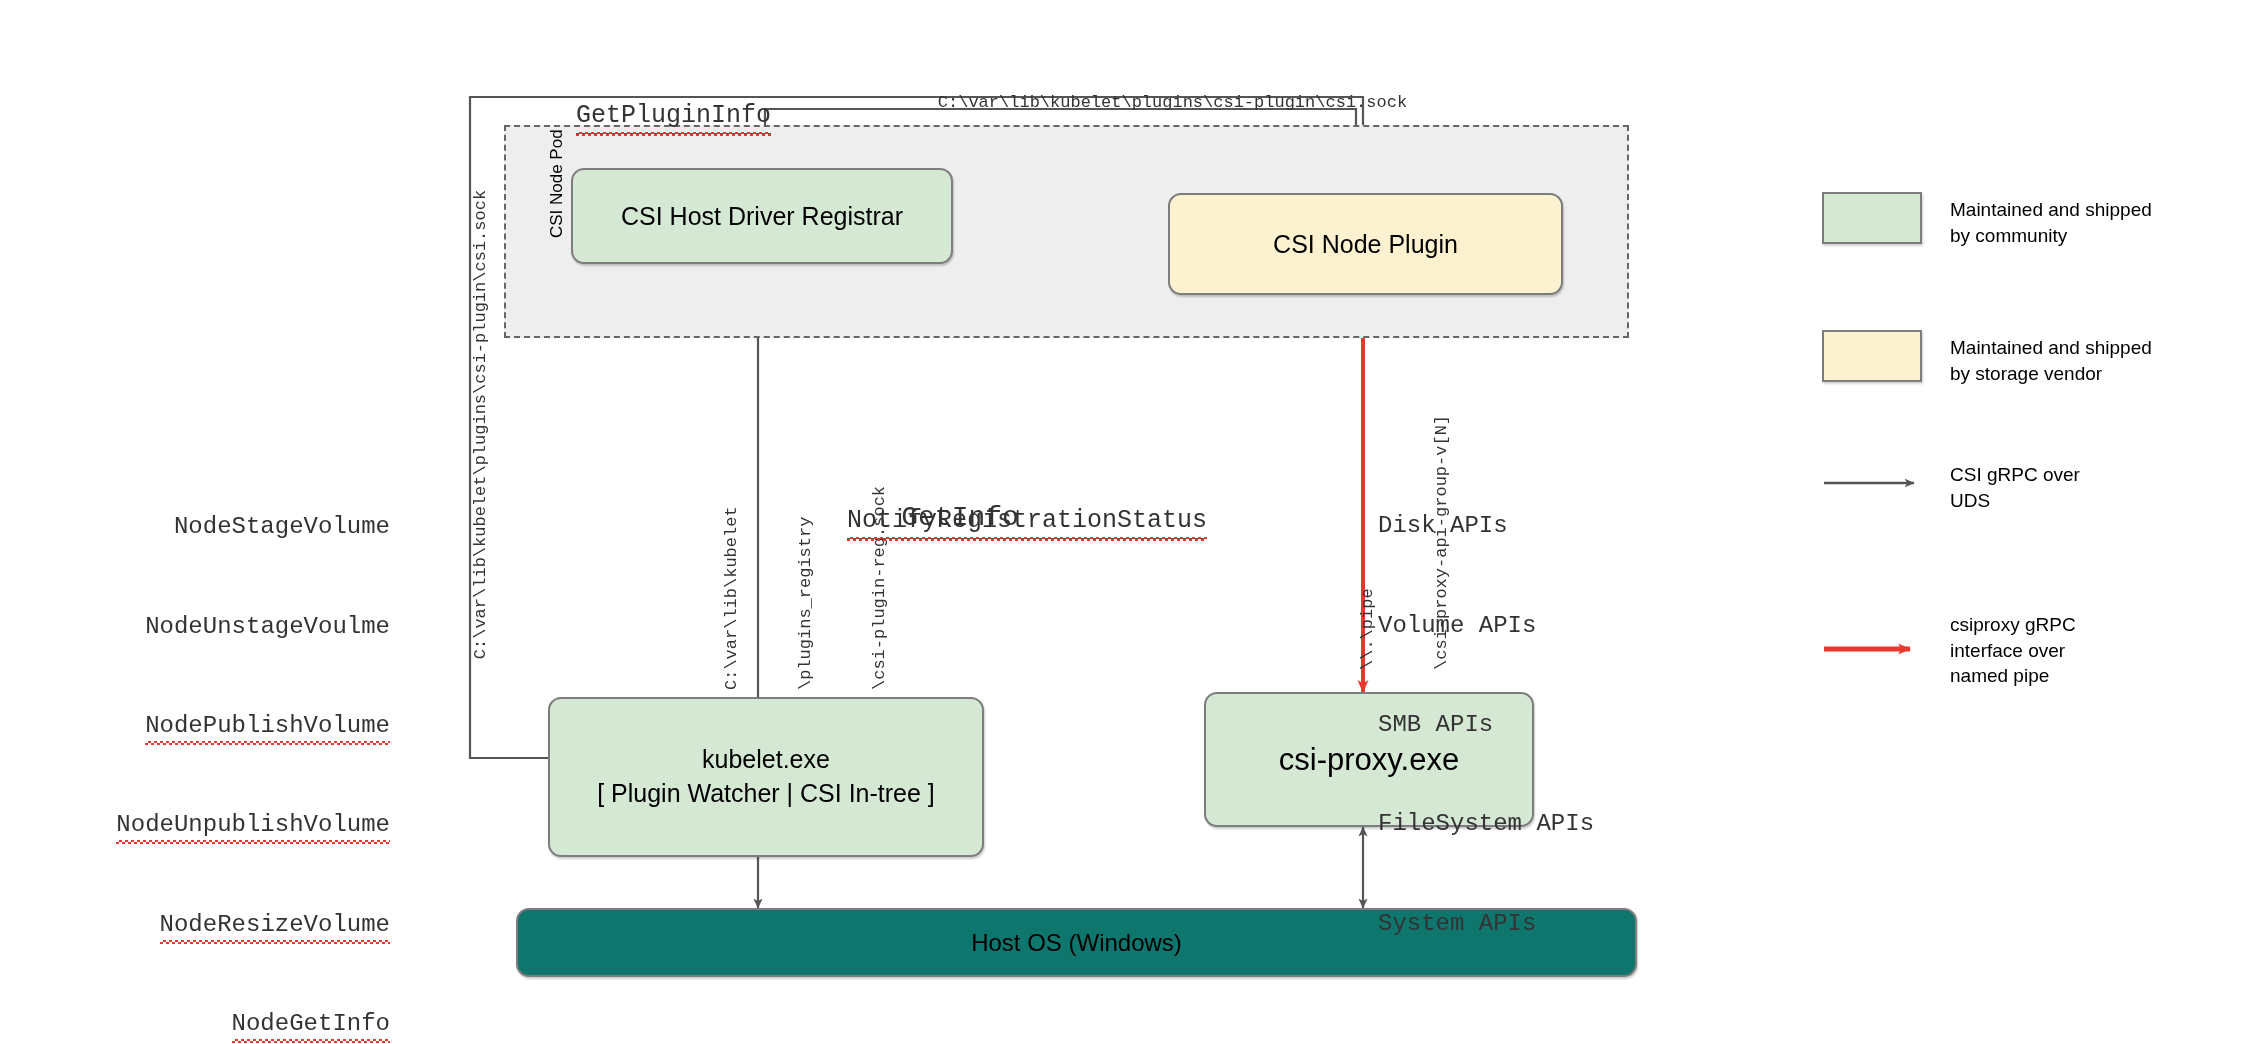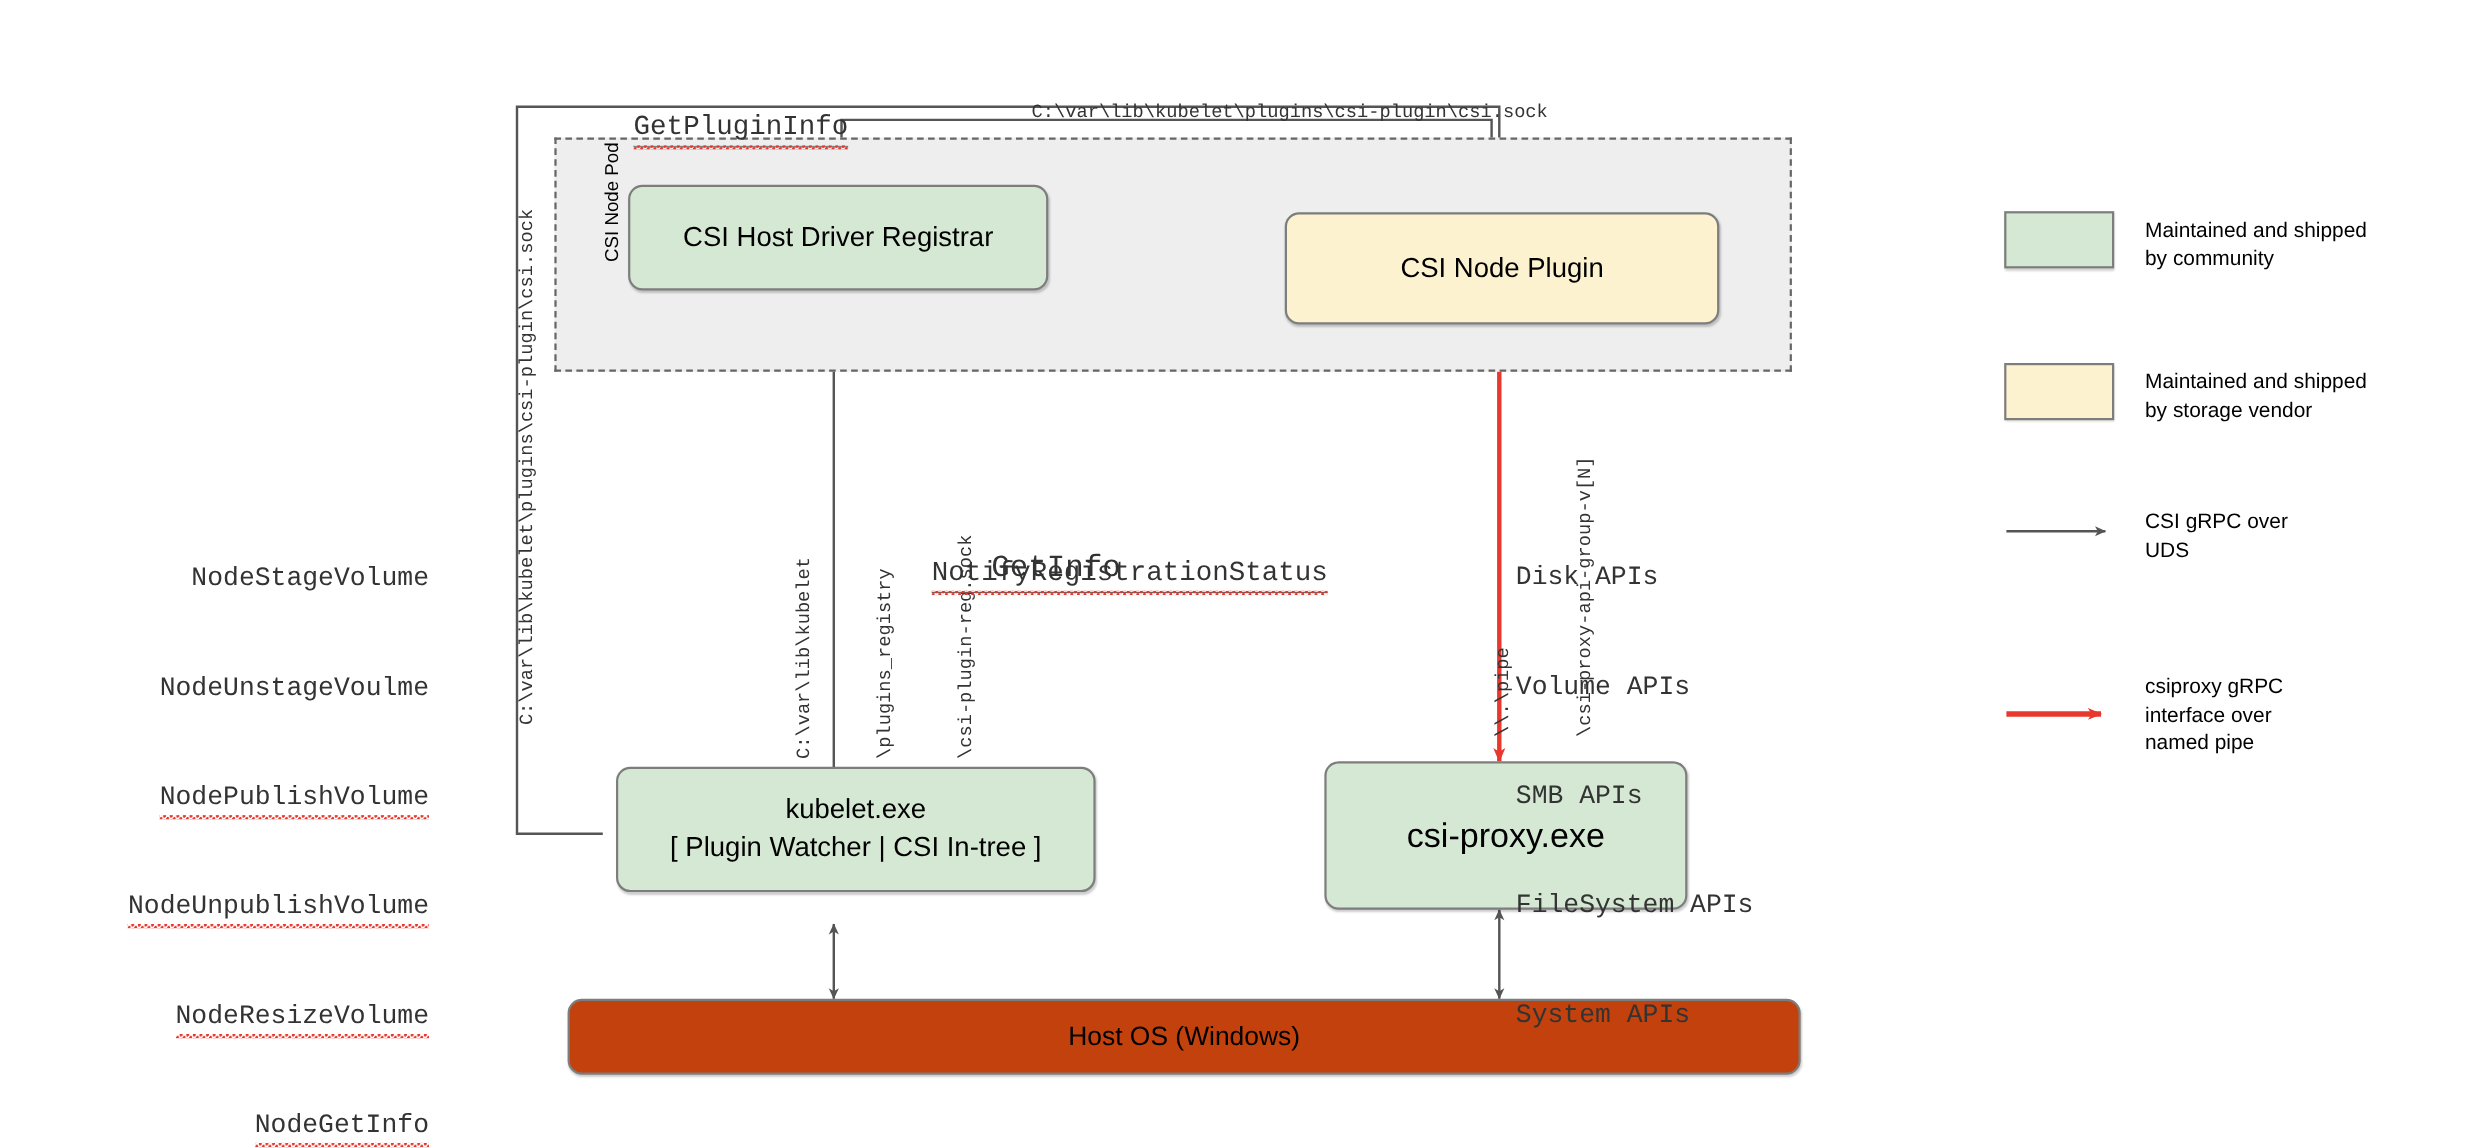--- a/index.html
+++ b/index.html
@@ -57,21 +57,21 @@
     display: flex;
     align-items: center;
     justify-content: center;
     text-align: center;
     color: #000000;
     font-family: "Liberation Sans", sans-serif;
     box-shadow: 1px 2px 2px rgba(0,0,0,0.20);
   }
   .green  { background: #d5e8d4; }
   .yellow { background: #fdf2cf; }
-  .blue   { background: #c2410c; }
+  .blue   { background: #0f766e; }
 
   .pod-box {
     box-sizing: border-box;
     border: 2px dashed #666666;
     background: #eeeeee;
   }
 
   .vert-label {
     transform-origin: 0 0;
     white-space: pre;
@@ -128,21 +128,21 @@
   </div>
 
   <div class="abs node-box green" style="left:571px; top:168px; width:382px; height:96px; font-size:25px;">
     <span>CSI Host Driver Registrar</span>
   </div>
 
   <div class="abs node-box yellow" style="left:1168px; top:172px; width:395px; height:102px; font-size:25px;margin-top:21px;">
     <span>CSI Node Plugin</span>
   </div>
 
-  <div class="abs node-box green" style="left:548px; top:697px; width:436px; height:114px; font-size:25px; flex-direction:column; line-height:1.35;margin-left:12px;">
+  <div class="abs node-box green" style="left:548px; top:697px; width:436px; height:160px; font-size:25px; flex-direction:column; line-height:1.35;">
     <span>kubelet.exe</span>
     <span>[ Plugin Watcher | CSI In-tree ]</span>
   </div>
 
   <div class="abs node-box green" style="left:1204px; top:692px; width:330px; height:135px; font-size:31px;">
     <span>csi-proxy.exe</span>
   </div>
 
   <div class="abs node-box blue" style="left:516px; top:908px; width:1121px; height:69px; font-size:24px;">
     <span>Host OS (Windows)</span>

